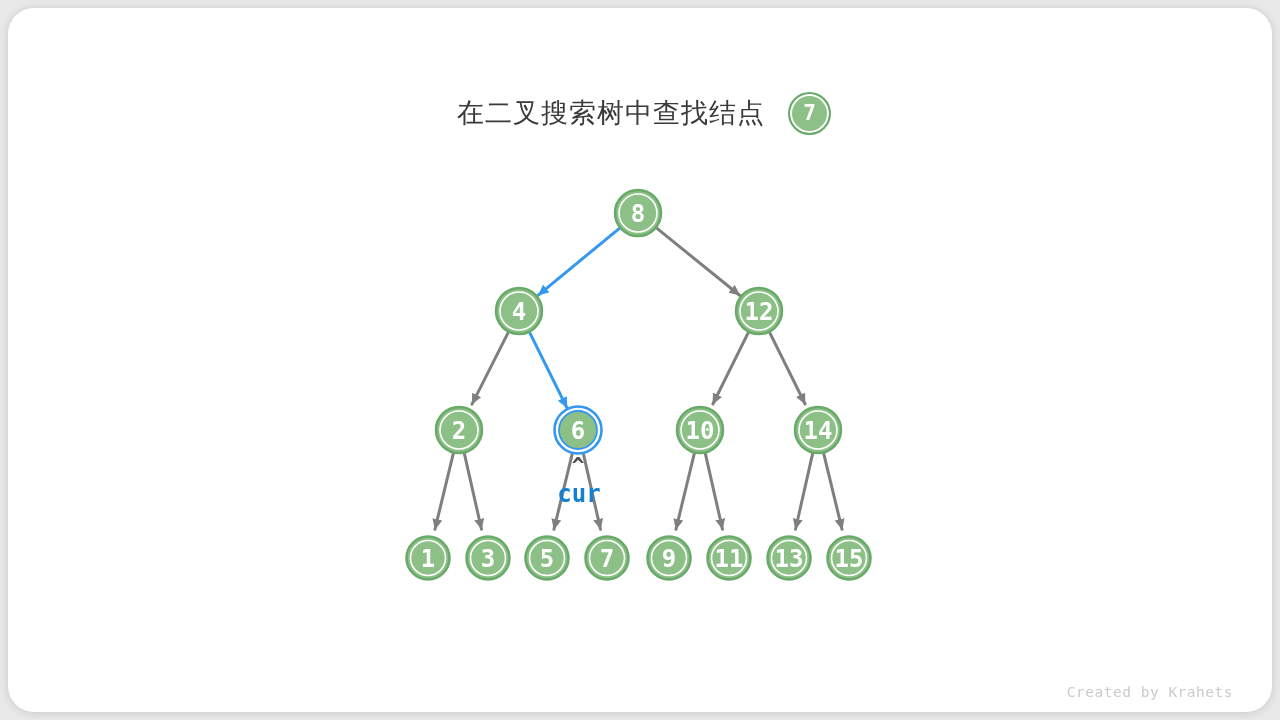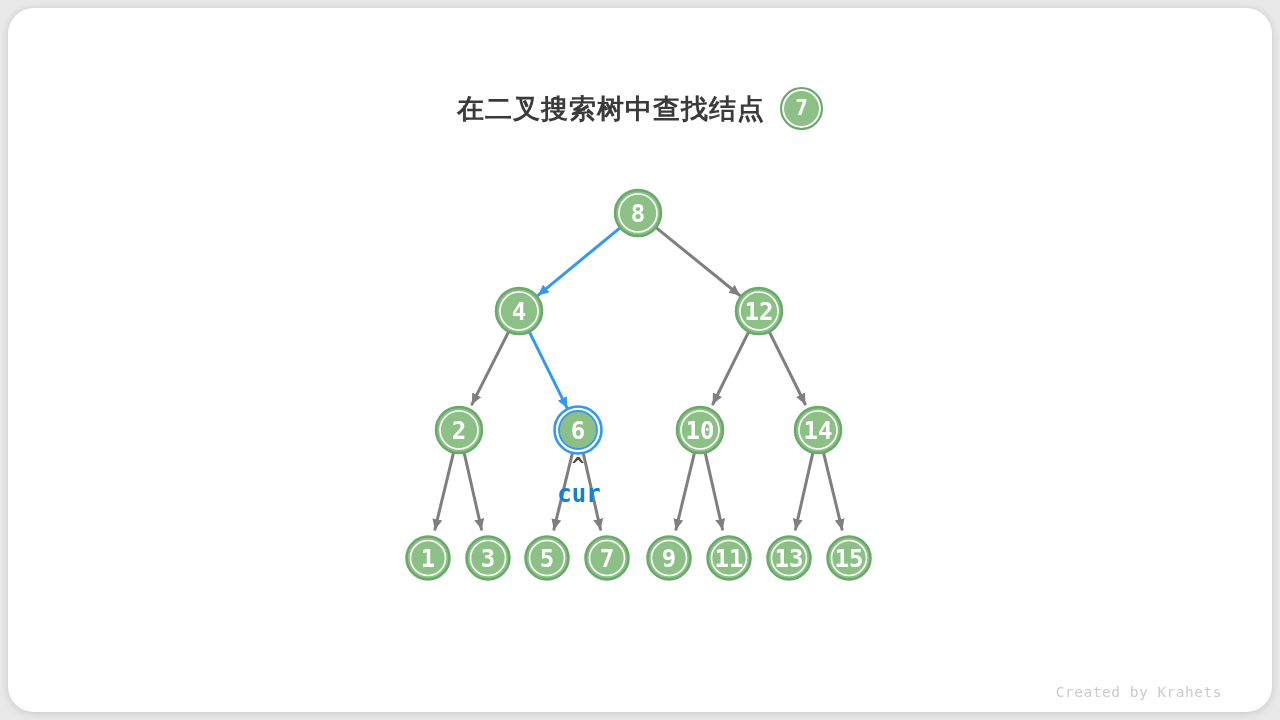--- a/index.html
+++ b/index.html
@@ -13,21 +13,21 @@
     position:absolute;left:8px;top:8px;right:8px;bottom:8px;
     background:var(--card,#ffffff);
     border-radius:26px;
     box-shadow:0 1px 10px rgba(0,0,0,.15);
   }
   .title-row{
     position:absolute;left:0;right:0;top:87px;
     display:flex;justify-content:center;align-items:center;gap:15px;
   }
   .title{
-    margin:0;font-size:27px;font-weight:700;letter-spacing:1px;
+    margin:8px;font-size:27px;font-weight:400;letter-spacing:1px;
     color:var(--title-text,#3a3a3a);
     font-family:"DejaVu Sans","Liberation Sans",sans-serif;
   }
   .badge{
     box-sizing:border-box;width:43px;height:43px;border-radius:50%;
     background:var(--node-fill,#8cc086);
     border:2.5px solid var(--node-border,#69a969);
     box-shadow:inset 0 0 0 2px #ffffff;
     display:flex;align-items:center;justify-content:center;
   }
@@ -42,21 +42,21 @@
     font:700 21px "DejaVu Sans Mono","Liberation Mono",monospace;
     color:#4d4d4d;line-height:1;
   }
   .cur{
     position:absolute;left:579px;top:494px;transform:translate(-50%,-50%);
     font:700 24px "DejaVu Sans Mono","Liberation Mono",monospace;
     color:var(--cur-text,#1580d0);
     text-align:right;
   }
   .credit{
-    position:absolute;right:58px;bottom:20px;
+    position:absolute;right:47px;bottom:20px;
     font:400 14.5px "DejaVu Sans Mono","Liberation Mono",monospace;
     color:var(--credit-text,#cbcbcb);letter-spacing:.5px;margin-top:16px;
   }
 </style>
 </head>
 <body>
 
 <div class="stage">
   <div class="card"></div>
 

